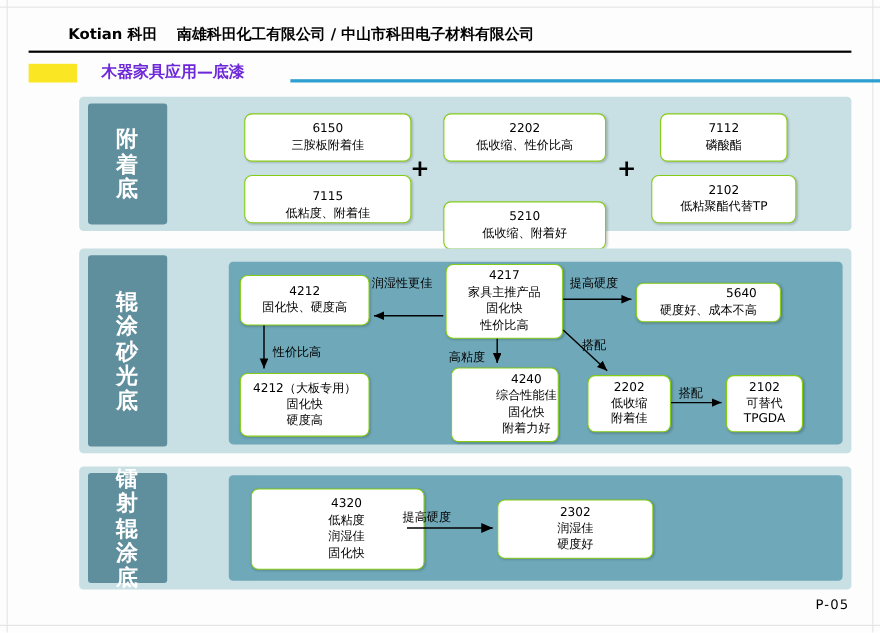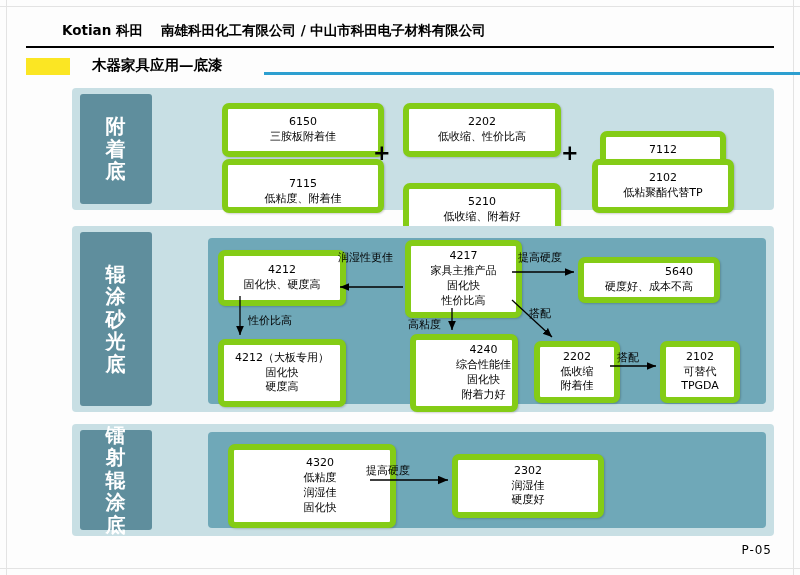--- a/index.html
+++ b/index.html
@@ -35,21 +35,21 @@
   
   .titlebar{
     position:absolute;left:26px;top:56px;width:748px;height:22px;
   }
   .title-yellow{
     position:absolute;left:0;top:2px;width:44px;height:17px;
     background:#fbe623;
   }
   .title-text{
     position:absolute;left:66px;top:0px;
-    font-size:14.5px;font-weight:bold;color:#000000;
+    font-size:14.5px;font-weight:bold;color:#6d28d9;
     white-space:nowrap;
   }
   .title-blueline{
     position:absolute;left:238px;top:16px;width:536px;height:3px;
     background:#2d9fd0;
   }
 
   
   .band{
     position:absolute;
@@ -70,21 +70,21 @@
   .band-inner{
     position:absolute;
     background:#6fa8b8;
     border-radius:4px;
   }
 
   
   .box{
     position:absolute;
     background:#ffffff;
-    border:6px solid #84cc16;
+    border:1px solid #84cc16;
     border-radius:7px;
     display:flex;align-items:center;justify-content:center;
     text-align:center;
     color:#000;
     font-size:11px;
     line-height:1.35;
     box-shadow:1px 1px 2px rgba(0,0,0,0.18);
   }
   .box span{display:block;}
   .plus{
@@ -135,21 +135,21 @@
         <span>6150</span>
     <span>三胺板附着佳</span>
       </div>
   </div>
   <div class="box" style="left:403px;top:103px;width:146px;height:42px;">
     <div>
         <span>2202</span>
     <span>低收缩、性价比高</span>
       </div>
   </div>
-  <div class="box" style="left:600px;top:103px;width:114px;height:42px;margin-top:28px;">
+  <div class="box" style="left:600px;top:103px;width:114px;height:42px;">
     <div>
         <span>7112</span>
     <span>磷酸酯</span>
       </div>
   </div>
 
   <div class="box" style="left:222px;top:159px;width:150px;height:42px;align-items:flex-end;">
     <div>
         <span>7115</span>
     <span>低粘度、附着佳</span>

